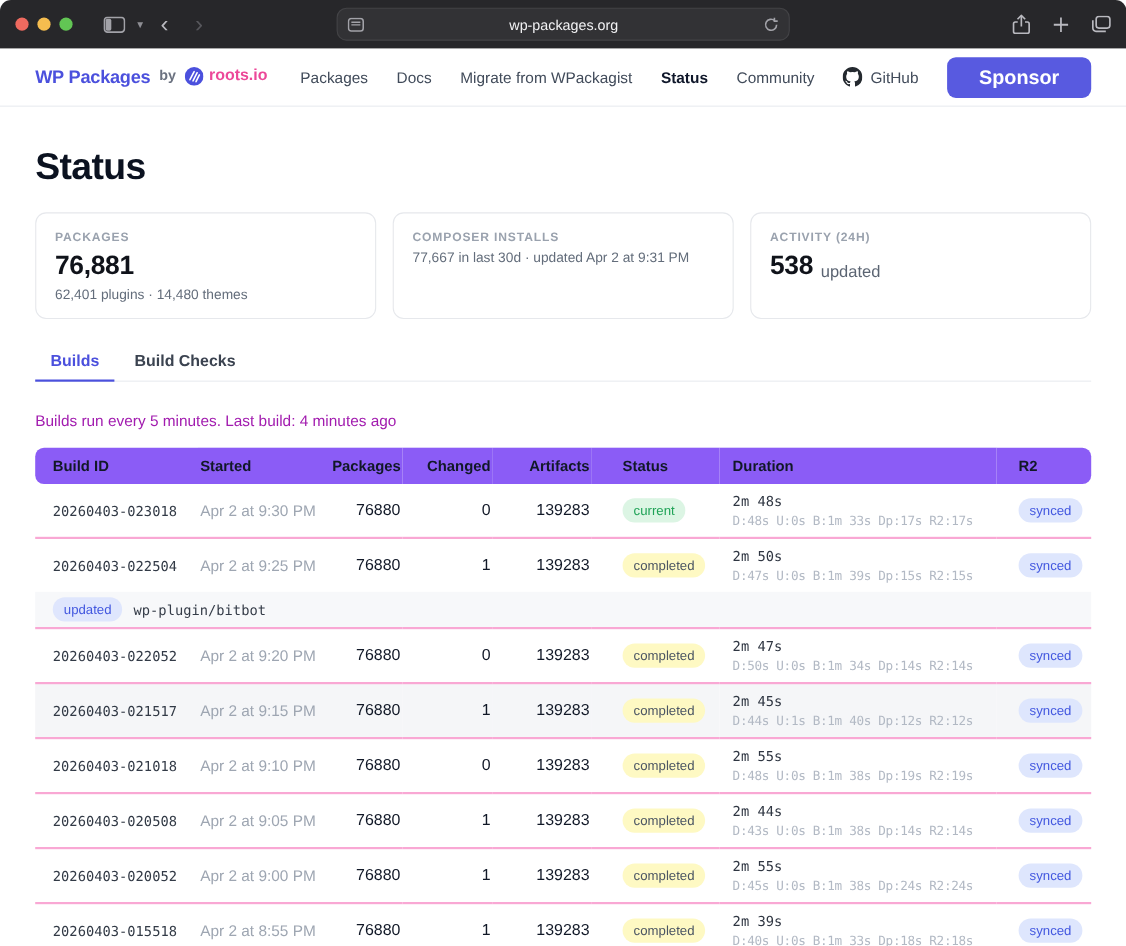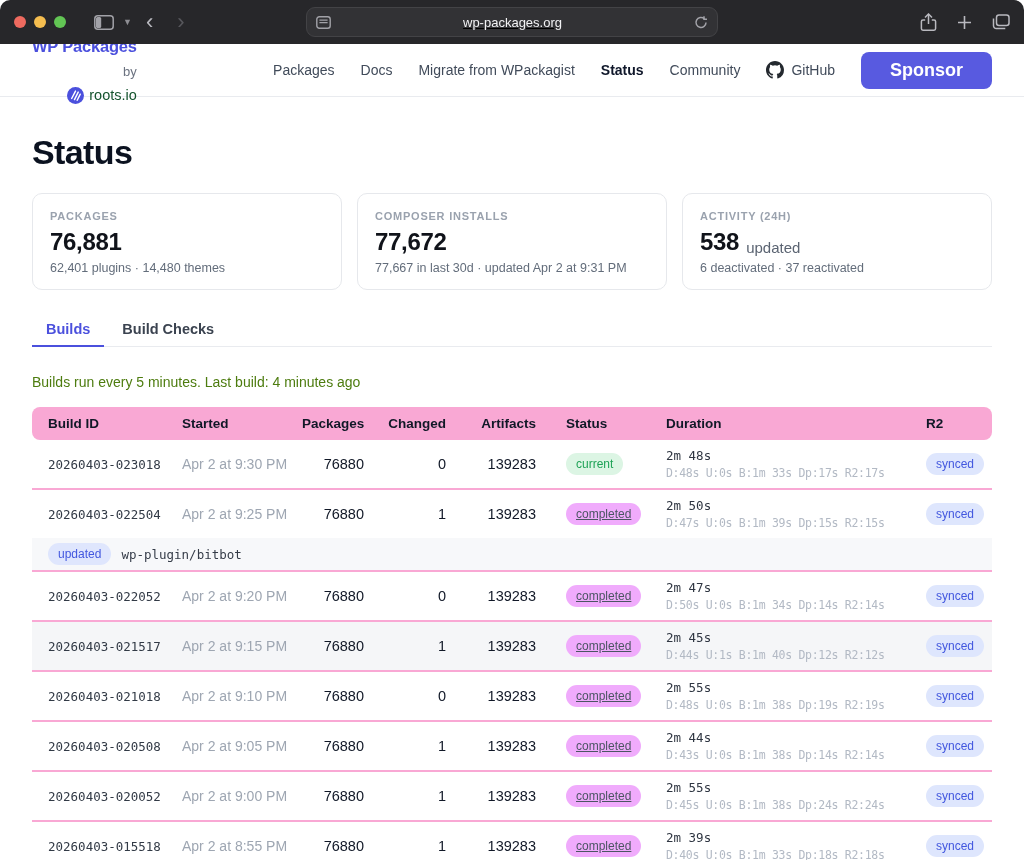--- a/index.html
+++ b/index.html
@@ -10,31 +10,31 @@
   
   .chrome { height:44px; background:#27272a; display:flex; align-items:center; position:relative; padding:0 14px; }
   .traffic { display:flex; gap:8px; margin-right:24px; }
   .dot { width:12px; height:12px; border-radius:50%; }
   .chrome-icons-left { display:flex; align-items:center; gap:4px; color:#a2a2a8; }
   .cbtn { display:flex; align-items:center; justify-content:center; padding:4px; border-radius:6px; cursor:default; }
   .chev-mini { font-size:9px; color:#8e8e94; margin-left:1px; }
   .nav-arrow { font-size:22px; line-height:1; font-weight:400; padding:0 10px; }
   .back { color:#b9b9bf; }
   .fwd { color:#57575c; }
-  .urlbar { position:absolute; left:50%; top:7px; transform:translateX(-50%); width:412px; height:30px; background:#323235; border:1px solid #434346; border-radius:9px; display:flex; align-items:center; padding:0 9px;text-decoration:underline; }
+  .urlbar { position:absolute; left:50%; top:7px; transform:translateX(-50%); width:412px; height:30px; background:#323235; border:1px solid #434346; border-radius:9px; display:flex; align-items:center; padding:0 9px; }
   .url-text { flex:1; text-align:center; color:#f2f2f4; font-size:13px; }
   .chrome-icons-right { position:absolute; right:14px; top:0; height:44px; display:flex; align-items:center; gap:20px; color:#b9b9bf; }
 
   
   .site-header { height:53px; display:flex; align-items:center; justify-content:space-between; padding:0 32px; border-bottom:1px solid #e9ebef; background:#fff; }
-  .brand-wrap { display:flex; align-items:flex-end; gap:8px;flex-direction:column; }
+  .brand-wrap { display:flex; align-items:flex-start; gap:8px; }
   .brand { font-size:16.5px; font-weight:bold; color:#4b50dd; text-decoration:none; letter-spacing:-0.2px; }
-  .brand-by { font-size:13px; color:#6b7280; }
+  .brand-by { font-size:13px; color:#6b7280;font-weight:bold; }
   .partner { display:flex; align-items:center; gap:5px; text-decoration:none; }
-  .partner-name { font-size:14.5px; font-weight:normal; color:#14532d; }
+  .partner-name { font-size:14.5px; font-weight:bold; color:#ec4899; }
   .main-nav { display:flex; align-items:center; gap:26px; }
   .nav-item { font-size:14px; color:#414b5a; text-decoration:none; display:flex; align-items:center; gap:7px; cursor:pointer; }
   .nav-item.active { color:#0f172a; font-weight:bold; }
   .sponsor-btn { background:#585ae0; color:#fff; font-size:18px; font-weight:bold; border:none; border-radius:8px; padding:8px 29px; cursor:pointer; }
 
   
   .main { padding:0 32px; }
   .page-title { font-size:34px; font-weight:800; color:#0b1220; letter-spacing:-0.6px; margin-top:36px; }
 
   .cards { display:grid; grid-template-columns:1fr 1fr 1fr; gap:15px; margin-top:21px; }
@@ -42,42 +42,42 @@
   .card-label { font-size:11px; font-weight:bold; letter-spacing:0.07em; color:#9aa2ae; text-transform:uppercase; }
   .card-value-row { margin-top:6px; display:flex; align-items:flex-end; gap:7px; }
   .card-value { font-size:24px; font-weight:800; color:#10131a; letter-spacing:-0.3px; }
   .card-suffix { font-size:15px; color:#5b6472; }
   .card-sub { margin-top:5px; font-size:12.5px; color:#636d7b; }
 
   .tabs { display:flex; gap:4px; margin-top:31px; border-bottom:1px solid #e9ebef; }
   .tab { font-size:14.5px; padding:0 14px 8px; color:#3b4350; font-weight:bold; cursor:pointer; border-bottom:2.5px solid transparent; margin-bottom:-1px; }
   .tab.active { color:#4b50dd; border-bottom-color:#4b50dd; }
 
-  .builds-note { margin-top:27px; font-size:14px; color:#4d7c0f; }
+  .builds-note { margin-top:27px; font-size:14px; color:#a21caf; }
 
   
   table { width:960px; margin-top:17px; border-collapse:collapse; table-layout:fixed; }
   col.c1{width:148px} col.c2{width:120px} col.c3{width:66px} col.c4{width:82px} col.c5{width:90px} col.c6{width:116px} col.c7{width:252px} col.c8{width:86px}
-  thead th { background:#f9a8d4; font-size:13.5px; font-weight:bold; color:#111827; text-align:left; padding:9px 2px; white-space:nowrap; }
+  thead th { background:#8b5cf6; font-size:13.5px; font-weight:bold; color:#111827; text-align:left; padding:9px 2px; white-space:nowrap; }
   thead th:first-child { padding-left:16px; border-top-left-radius:8px; border-bottom-left-radius:8px; }
   thead th:last-child { border-top-right-radius:8px; border-bottom-right-radius:8px; }
   th.num, td.num { text-align:right; }
   th.col-status, td.cell-status { padding-left:28px; }
   th.col-duration, td.cell-duration { padding-left:12px; }
   th.col-r2, td.cell-r2 { padding-left:20px; }
   tbody tr.row { border-top:2px solid #f9a8d4; }
   tbody tr.row:first-child { border-top:none; }
   tbody tr.row.hl { background:#f5f6f8; }
   tbody td { padding:8px 2px; vertical-align:middle; height:45px; }
   td.cell-buildid { font-family:"DejaVu Sans Mono", monospace; font-size:12.5px; color:#323a46; padding-left:16px; white-space:nowrap; }
   td.cell-started { font-size:14px; color:#9ea6b2; }
   td.num { font-size:14.5px; color:#111827; padding-right:2px; }
   .badge { display:inline-block; border-radius:999px; font-size:12px; padding:3.5px 10px; line-height:1.25; white-space:nowrap; }
   .badge.current   { background:#dcf5e4; color:#1fa357; }
-  .badge.completed { background:#f0abfc; color:#4b5563;text-decoration:underline; }
+  .badge.completed { background:#fef9c3; color:#4b5563; }
   .badge.synced    { background:#dee6fd; color:#4257df; }
   .badge.updated   { background:#dfe6fd; color:#4257df; }
   .dur1 { font-family:"DejaVu Sans Mono", monospace; font-size:12.5px; color:#2f3642; white-space:nowrap; }
   .dur2 { font-family:"DejaVu Sans Mono", monospace; font-size:11.5px; color:#b2b9c4; margin-top:3px; white-space:nowrap; letter-spacing:-0.3px; }
   tr.subrow td { background:#f7f8fa; height:30px; padding:5px 2px 5px 16px; }
   .sub-inner { display:flex; align-items:center; gap:10px; }
   .sub-text { font-family:"DejaVu Sans Mono", monospace; font-size:12.5px; color:#353c48; }
   svg { display:block; }
 </style>
 </head>
@@ -174,32 +174,28 @@
     <section class="cards" id="cards">
         <article class="card">
           <div class="card-label">PACKAGES</div>
           <div class="card-value-row">
             <span class="card-value">76,881</span>
           </div>
           <div class="card-sub">62,401 plugins · 14,480 themes</div>
         </article>
         <article class="card">
           <div class="card-label">COMPOSER INSTALLS</div>
-          <div class="card-value-row">
-            <span class="card-value">77,672</span>
-          </div>
           <div class="card-sub">77,667 in last 30d · updated Apr 2 at 9:31 PM</div>
         </article>
         <article class="card">
           <div class="card-label">ACTIVITY (24H)</div>
           <div class="card-value-row">
             <span class="card-value">538</span>
             <span class="card-suffix">updated</span>
           </div>
-          <div class="card-sub">6 deactivated · 37 reactivated</div>
         </article>
       </section>
 
     <div class="tabs" id="tabs">
         <div class="tab active">Builds</div>
         <div class="tab">Build Checks</div>
       </div>
 
     <p class="builds-note">Builds run every 5 minutes. Last build: 4 minutes ago</p>
 

